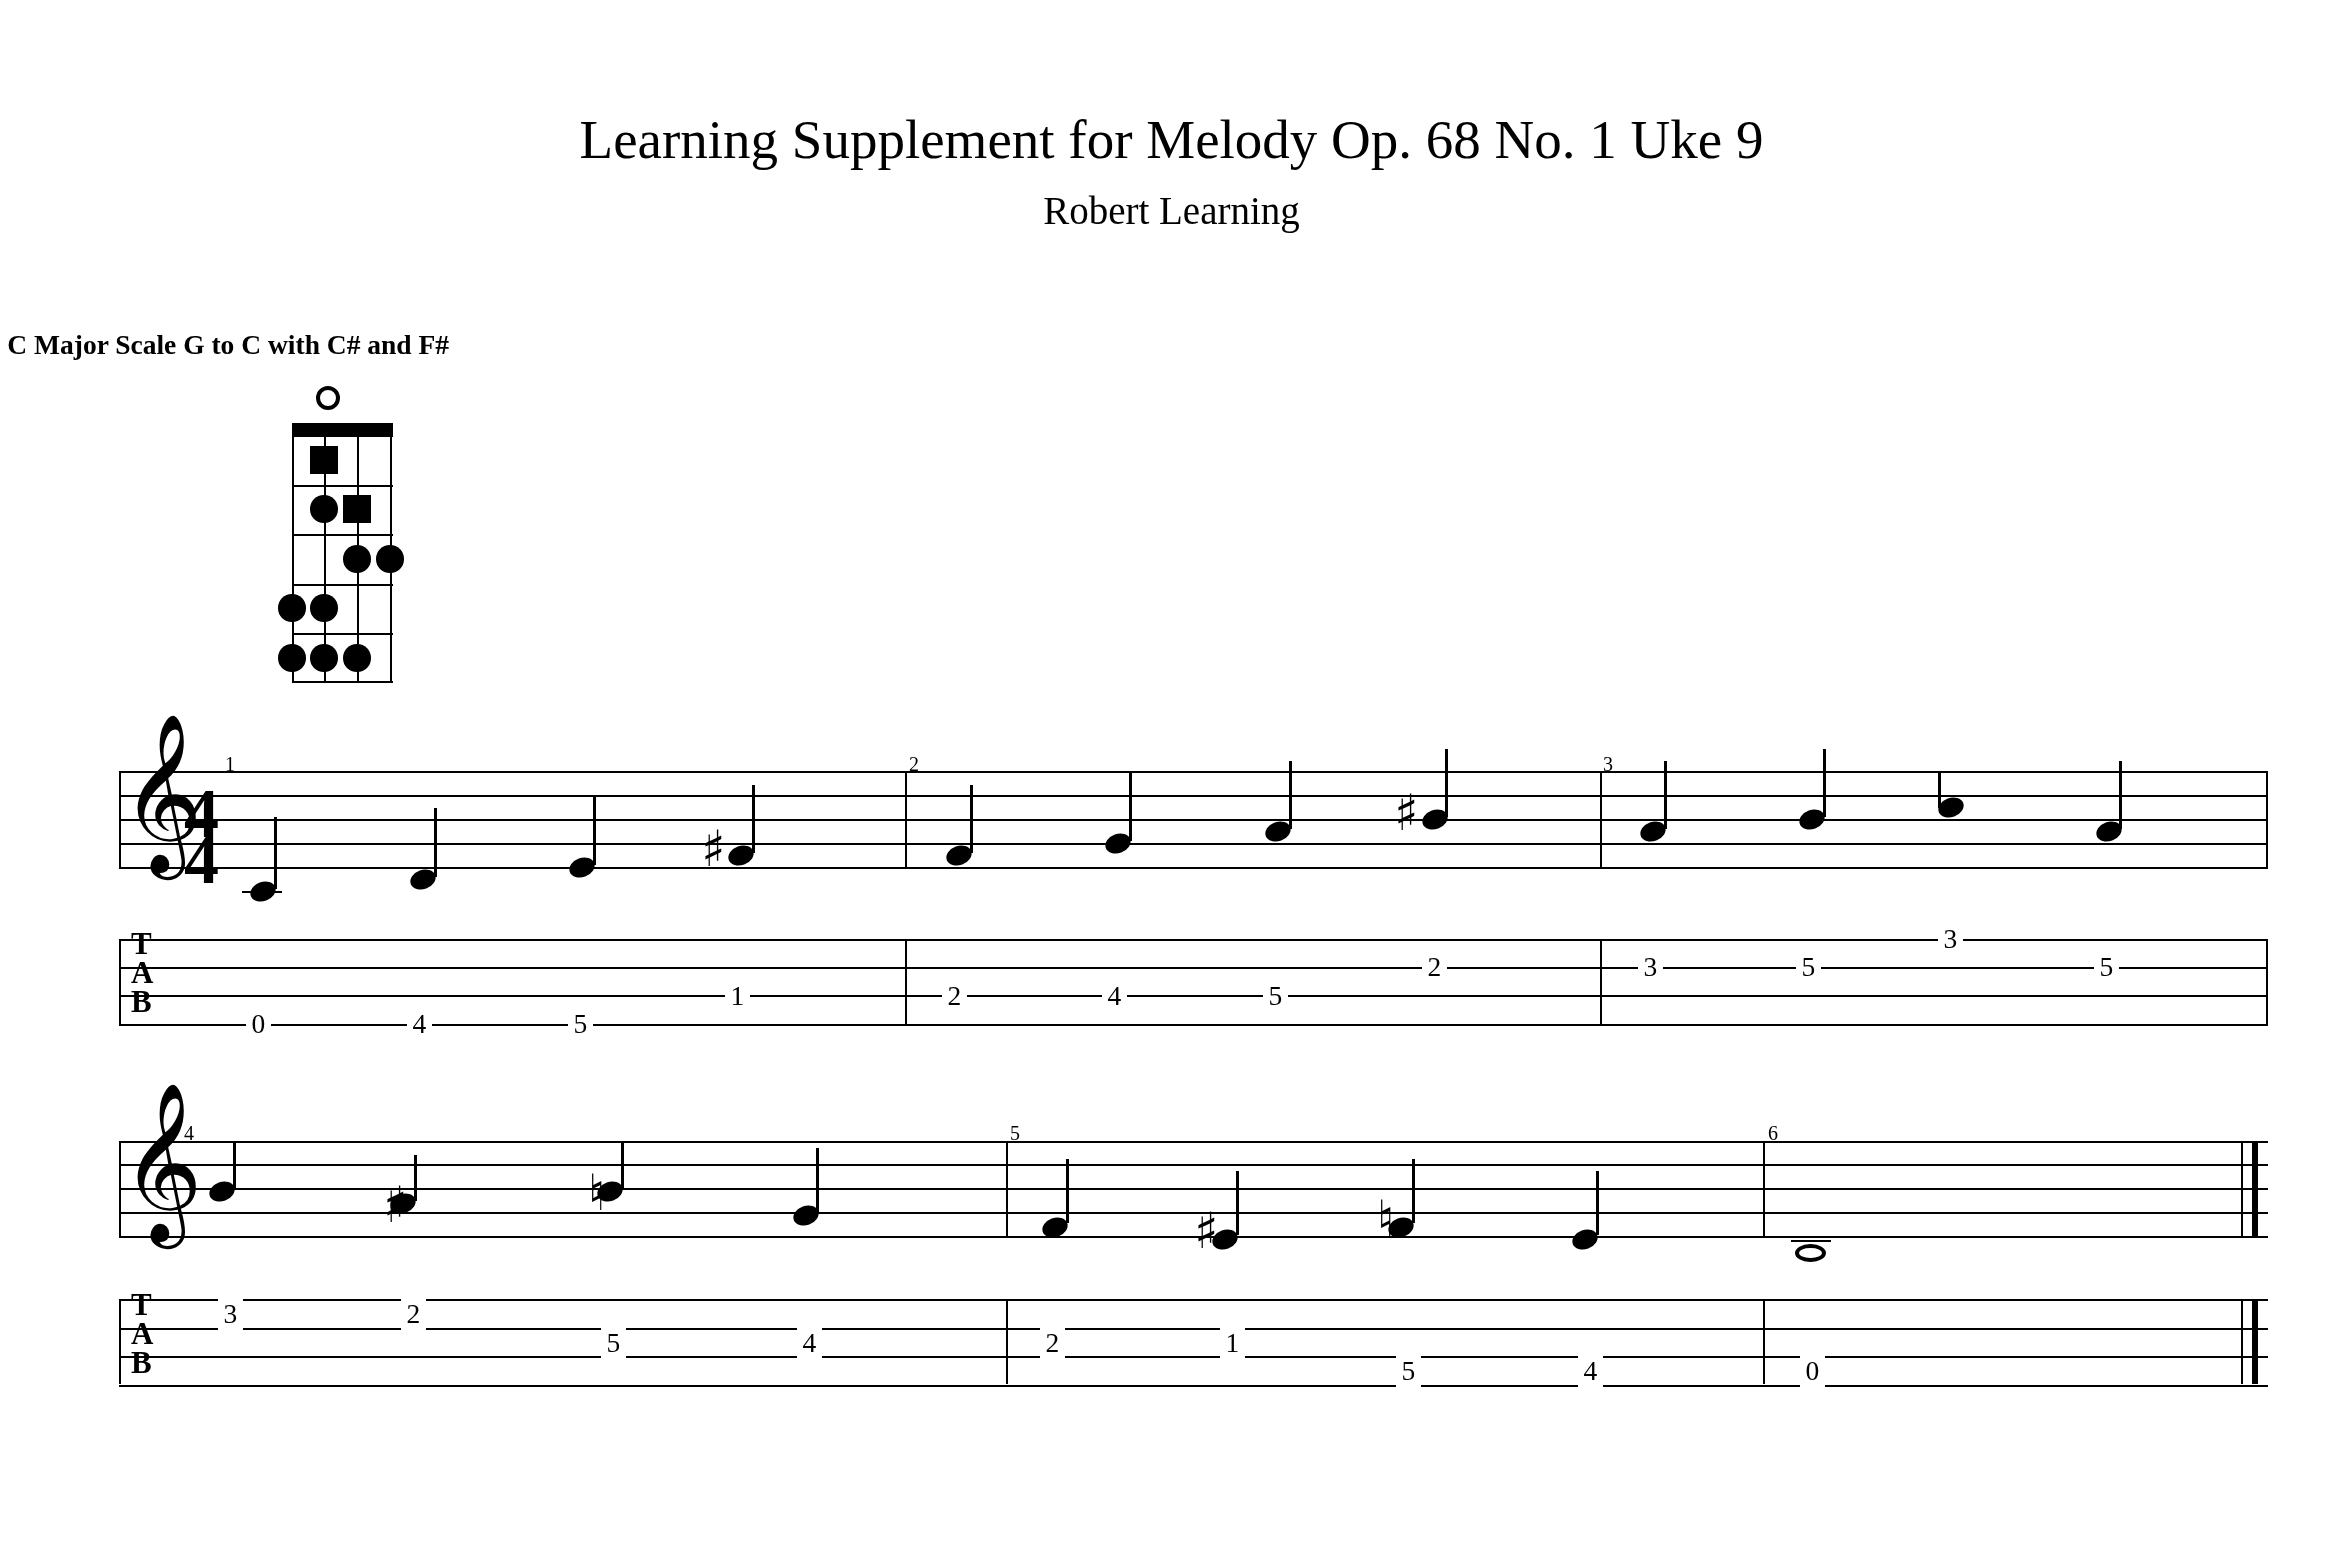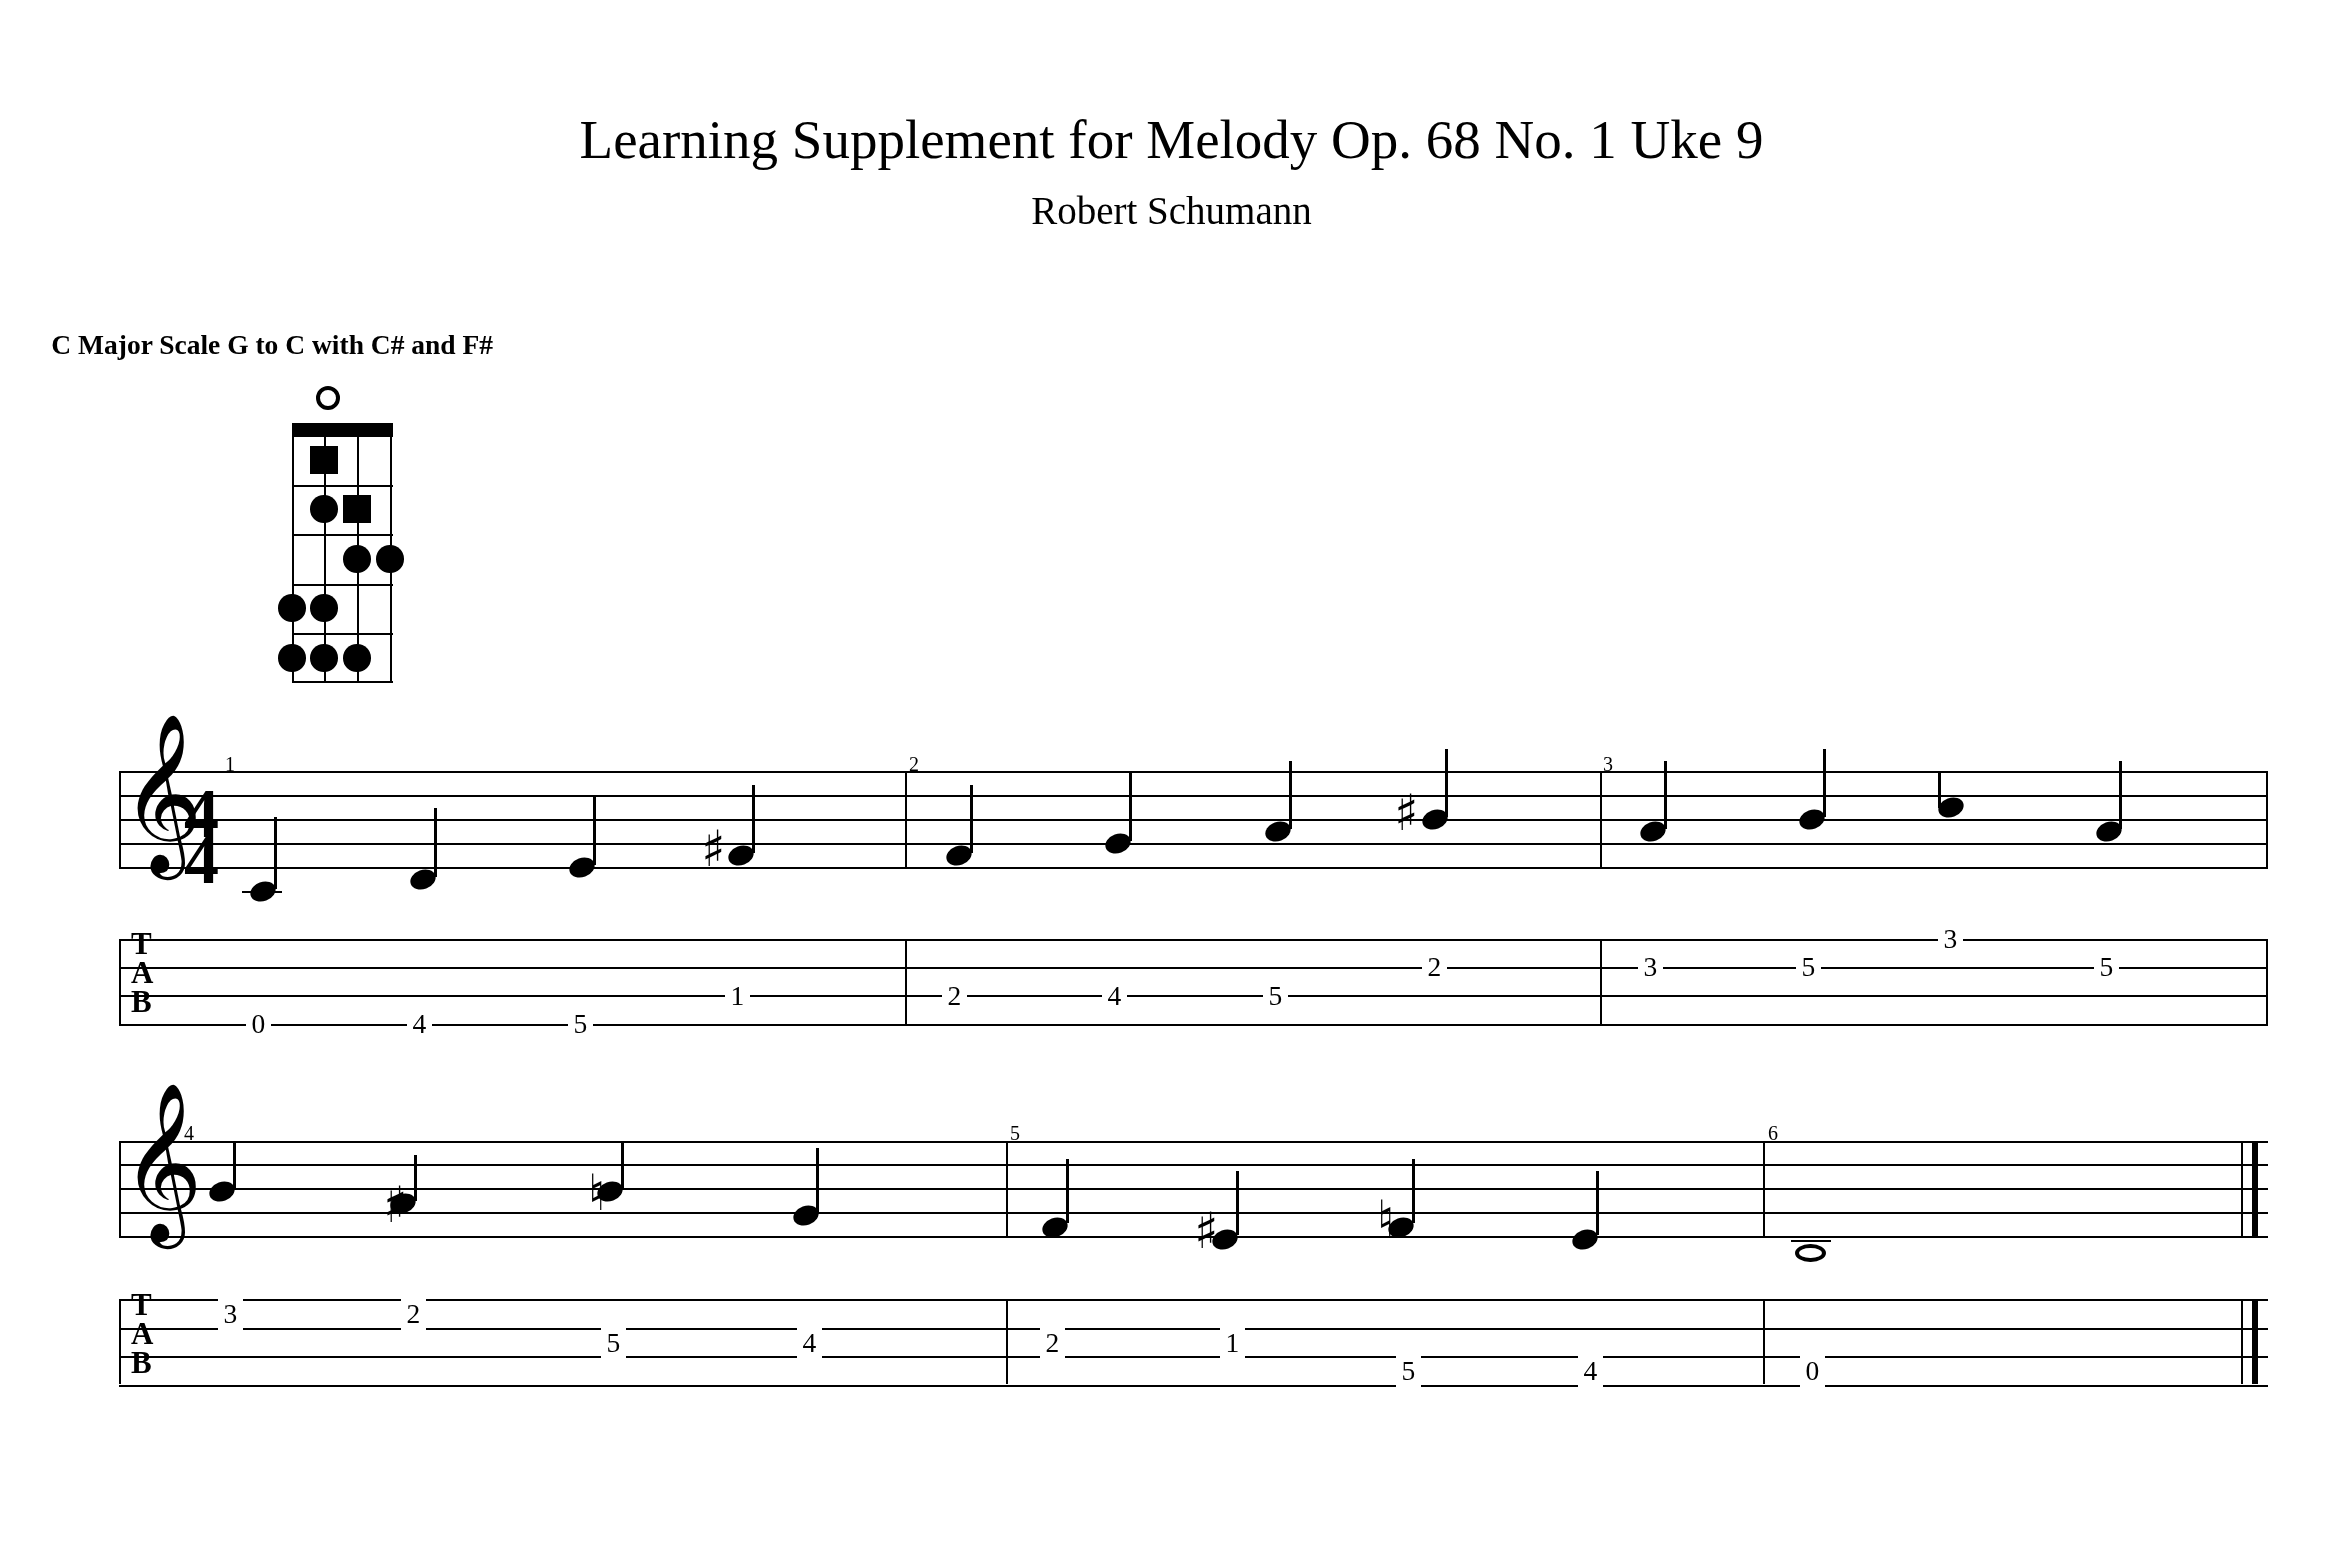--- a/index.html
+++ b/index.html
@@ -1,19 +1,19 @@
 <!DOCTYPE html>
 <html style="font-size:14.7px"><head>
 <meta charset="utf-8">
 <style>
   html,body{margin:0;padding:0;background:#ffffff;}
   body{width:2343px;height:1562px;position:relative;font-family:"Liberation Serif",serif;color:#000;}
   .title{position:absolute;top:108px;left:0;width:2343px;text-align:center;font-size:55px;font-family:"Liberation Serif",serif;}
   .composer{position:absolute;top:188px;left:0;width:2343px;text-align:center;font-size:39px;font-family:"Liberation Serif",serif;}
-  .section-label{position:absolute;top:329px;left:7.3px;font-size:27.5px;font-weight:bold;font-family:"Liberation Serif",serif;margin-left:44px;}
+  .section-label{position:absolute;top:329px;left:7.3px;font-size:27.5px;font-weight:bold;font-family:"Liberation Serif",serif;}
 
   
   .chord{position:absolute;left:292px;top:386px;width:110px;height:349px;}
   .chord .nut{position:absolute;left:0;top:37px;width:101px;height:12px;background:#000;}
   .chord .grid{position:absolute;left:0;top:49px;width:101px;height:248px;}
   .chord .grid .vl{position:absolute;top:0;width:1.8px;height:248px;background:#000;}
   .chord .grid .hl{position:absolute;left:0;width:101px;height:1.8px;background:#000;}
   .chord .open{position:absolute;left:24px;top:0px;width:24px;height:24px;border:4.6px solid #000;border-radius:50%;box-sizing:border-box;}
   .dot{position:absolute;width:27.5px;height:27.5px;background:#000;border-radius:50%;}
   .sq{position:absolute;width:27.5px;height:27.5px;background:#000;}
@@ -32,21 +32,21 @@
   .notehead{position:absolute;width:26px;height:19px;background:#000;border-radius:50%;transform:rotate(-20deg);}
   .notehead.whole{width:31px;height:18.4px;background:#fff;border:4.6px solid #000;box-sizing:border-box;border-radius:50%;transform:rotate(0deg);}
   .stem{position:absolute;width:2.8px;background:#000;}
   .ledger{position:absolute;height:1.8px;width:40px;background:#000;}
   .acc{position:absolute;font-size:50px;line-height:50px;font-family:"DejaVu Sans",sans-serif;}
 </style>
 </head>
 <body>
 
 <div class="title">Learning Supplement for Melody Op. 68 No. 1 Uke 9</div>
-<div class="composer">Robert Schumann</div>
+<div class="composer">Robert Learning</div>
 <div class="section-label">C Major Scale G to C with C# and F#</div>
 
 <div class="chord">
   <div class="open"></div>
   <div class="nut"></div>
   <div class="grid">
     <div class="vl" style="left:0px"></div>
     <div class="vl" style="left:32px"></div>
     <div class="vl" style="left:65px"></div>
     <div class="vl" style="left:98px"></div>

